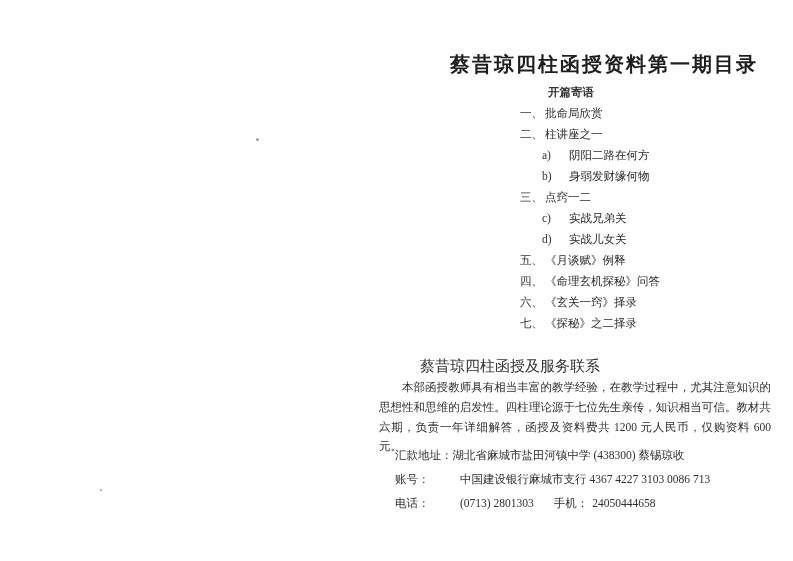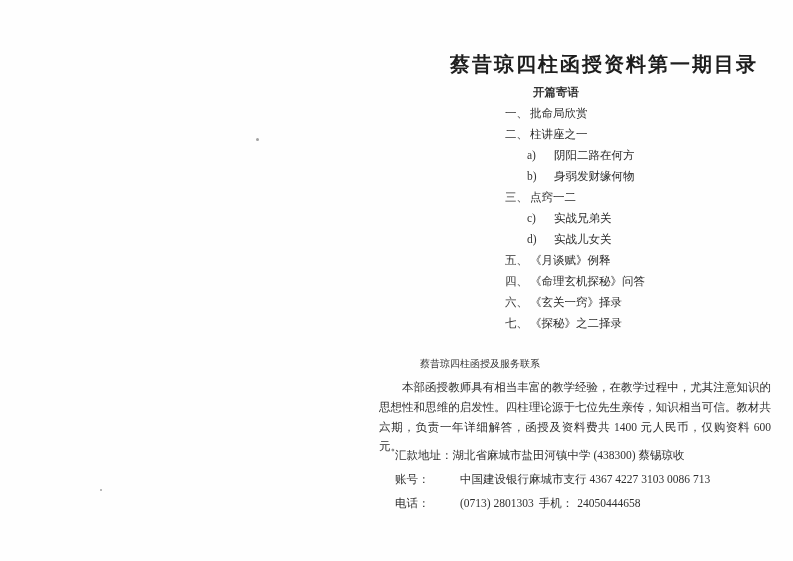--- a/index.html
+++ b/index.html
@@ -21,31 +21,31 @@
     letter-spacing: 2px;
     color: #1e1e1e;
     margin-top: 23px;
   }
   .toc {
     position: absolute;
     left: 505px;
     top: 82px;
     font-size: 11.5px;
   }
-  .toc-row { height: 21px; line-height: 21px; white-space: nowrap; }
+  .toc-row { height: 21px; line-height: 21px; white-space: nowrap; margin-left: 15px; }
   .toc-header { padding-left: 28px; font-weight: bold; color: #333; }
   .toc-row .marker { color: #333; }
   .lvl1 .marker { margin-right: 2px; }
   .lvl2 { padding-left: 22px; }
   .lvl2 .marker { display: inline-block; width: 27px; }
   .contact-heading {
     position: absolute;
     left: 420px;
     top: 357px;
-    font-size: 10px;
+    font-size: 15px;
     color: #333;
   }
   .contact-para {
     position: absolute;
     left: 379px;
     top: 378px;
     width: 392px;
     font-size: 11.5px;
     line-height: 19.8px;
     text-indent: 2em;
@@ -54,21 +54,21 @@
   }
   .contact-rows {
     position: absolute;
     left: 395px;
     top: 443px;
     font-size: 11.5px;
     color: #2f2f2f;
   }
   .contact-row { height: 24px; line-height: 24px; display: flex; white-space: nowrap; }
   .row-account .lbl, .row-phone .lbl { width: 65px; }
-  .row-phone .lbl2 { margin-left: 5px; margin-right: 4px; }
+  .row-phone .lbl2 { margin-left: 20px; margin-right: 4px; }
   .speck { position: absolute; background: #555; }
   .speck-dot { left: 256px; top: 138px; width: 3px; height: 3px; border-radius: 50%; opacity: .55; }
   .speck-dash { left: 380px; top: 429px; width: 7px; height: 2px; opacity: .5; }
   .speck-tiny { left: 100px; top: 489px; width: 2px; height: 2px; opacity: .4; }
 </style>
 </head>
 <body>
 
 <div class="page">
 
@@ -107,21 +107,21 @@
     <div class="toc-row lvl1">
       <span class="marker">六、</span><span class="label">《玄关一窍》择录</span>
     </div>
     <div class="toc-row lvl1">
       <span class="marker">七、</span><span class="label">《探秘》之二择录</span>
     </div>
   </div>
 
   <div class="contact-heading">蔡昔琼四柱函授及服务联系</div>
 
-  <div class="contact-para">本部函授教师具有相当丰富的教学经验，在教学过程中，尤其注意知识的思想性和思维的启发性。四柱理论源于七位先生亲传，知识相当可信。教材共六期，负责一年详细解答，函授及资料费共 1400 元人民币，仅购资料 600 元。</div>
+  <div class="contact-para">本部函授教师具有相当丰富的教学经验，在教学过程中，尤其注意知识的思想性和思维的启发性。四柱理论源于七位先生亲传，知识相当可信。教材共六期，负责一年详细解答，函授及资料费共 1200 元人民币，仅购资料 600 元。</div>
 
   <div class="contact-rows">
     <div class="contact-row row-remit">
       <span class="lbl">汇款地址：</span>
       <span class="val">湖北省麻城市盐田河镇中学 (438300) 蔡锡琼收</span>
     </div>
     <div class="contact-row row-account">
       <span class="lbl">账号：</span>
       <span class="val">中国建设银行麻城市支行 4367 4227 3103 0086 713</span>
     </div>

